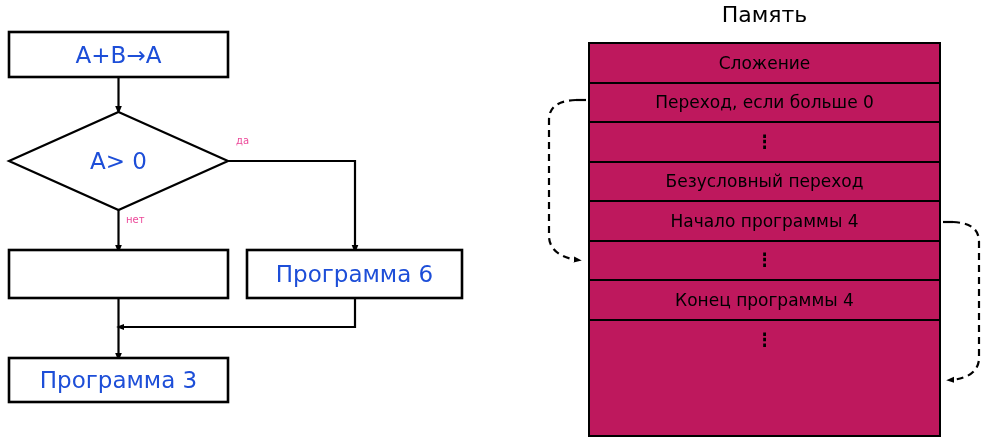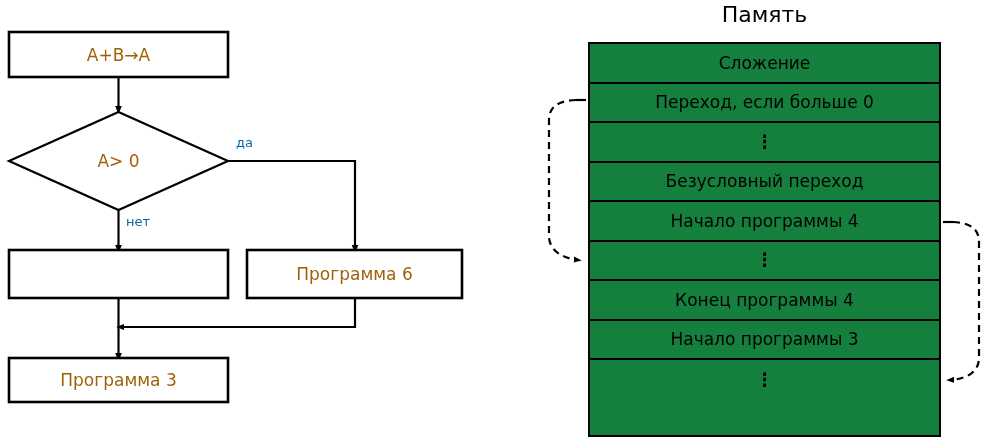--- a/index.html
+++ b/index.html
@@ -26,50 +26,50 @@
     left: 0; top: 0;
     width: 993px;
     height: 446px;
   }
   
   .node-text {
     position: absolute;
     display: flex;
     align-items: center;
     justify-content: center;
-    font-size: 17px;
+    font-size: 23px;
     letter-spacing: 0px;
     white-space: nowrap;
-    color: #a16207;
+    color: #1d4ed8;
   }
   .edge-label {
     position: absolute;
-    font-size: 13px;
+    font-size: 10px;
     white-space: nowrap;
-    color: #0369a1;
+    color: #ec4899;
   }
   
   .mem-title {
     position: absolute;
     left: 588px;
     top: 2px;
     width: 353px;
     text-align: center;
     font-size: 22px;
     white-space: nowrap;
   }
   .mem-table {
     position: absolute;
     left: 588px;
     top: 42px;
     width: 353px;
     height: 395px;
     border: 2px solid #000;
     box-sizing: border-box;
-    background: #15803d;
+    background: #be185d;
   }
   .mem-row {
     height: 39.5px;
     box-sizing: border-box;
     border-bottom: 2px solid #000;
     display: flex;
     align-items: center;
     justify-content: center;
     font-size: 17px;
     white-space: nowrap;
@@ -160,21 +160,18 @@
     </div>
     <div class="mem-row">
       <span>Начало программы 4</span>
     </div>
     <div class="mem-row dots">
       <span class="vdots">⋮</span>
     </div>
     <div class="mem-row">
       <span>Конец программы 4</span>
     </div>
-    <div class="mem-row">
-      <span>Начало программы 3</span>
-    </div>
     <div class="mem-row dots">
       <span class="vdots">⋮</span>
     </div>
   </div>
 
 </div>
 
 </body></html>

